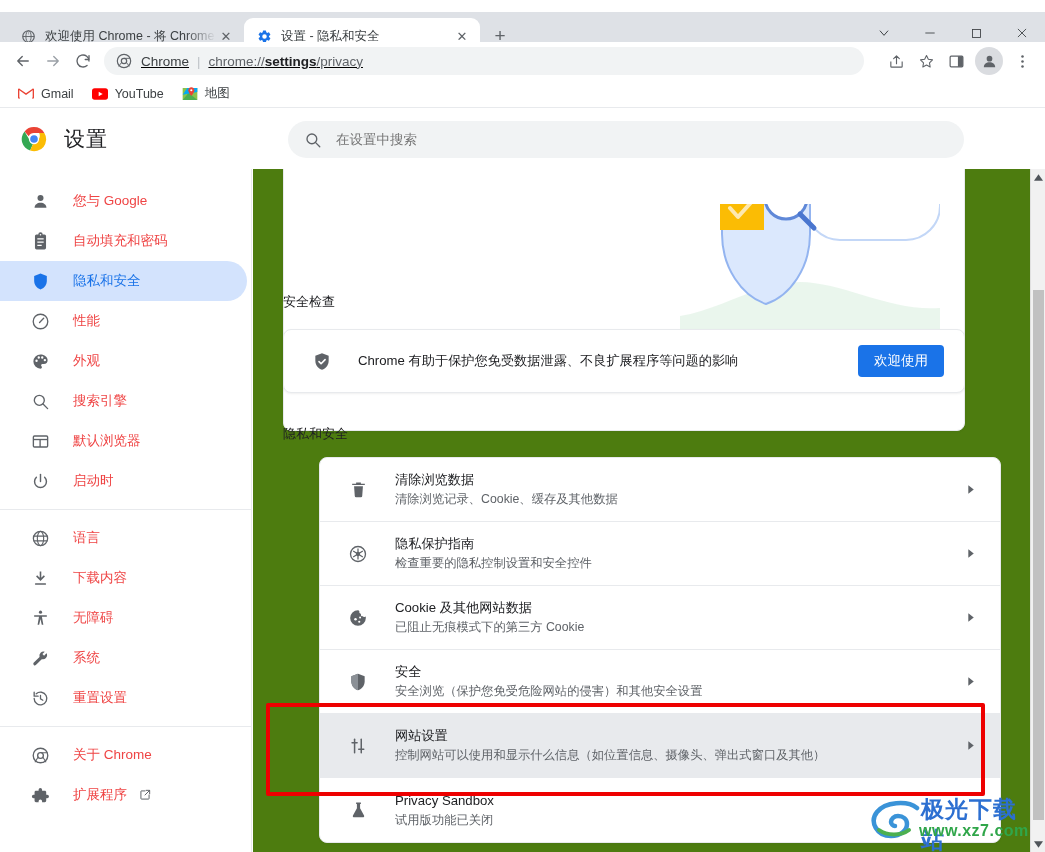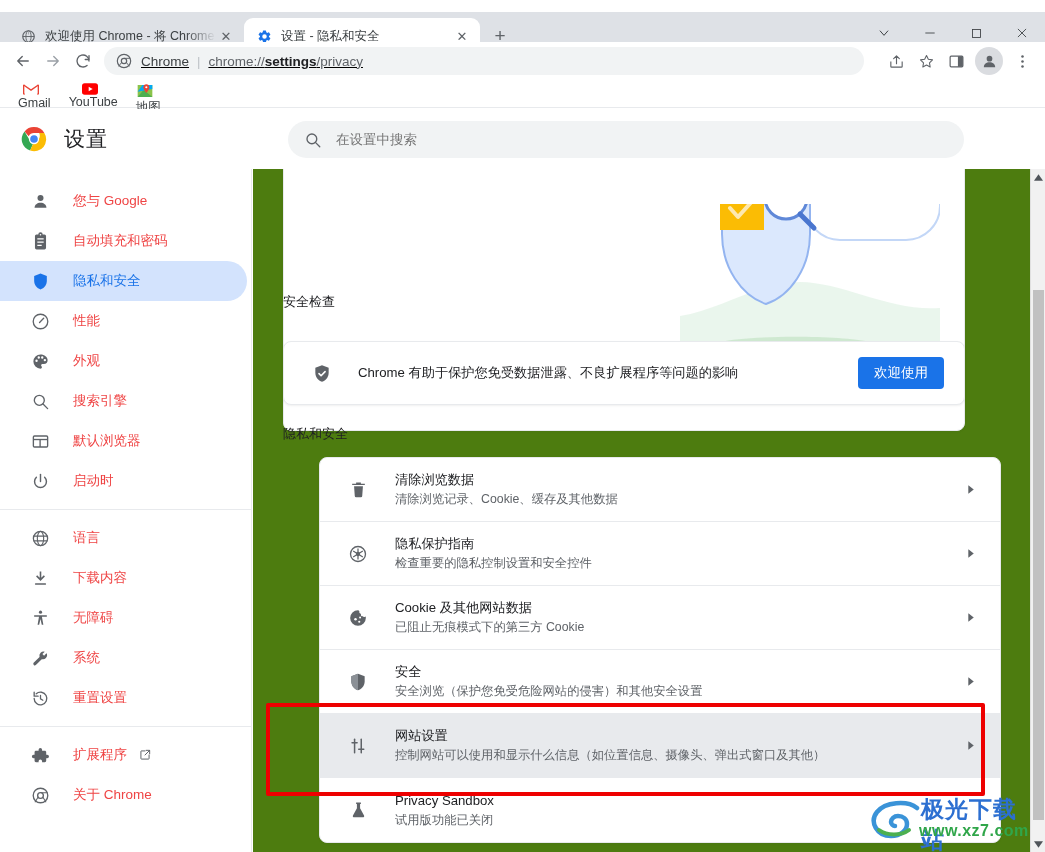--- a/index.html
+++ b/index.html
@@ -60,21 +60,21 @@
   .omni-url b { color:#202124; font-weight:700; }
   .tb-right { display:flex; align-items:center; margin-left:auto; }
   .avatar-btn { width:28px;height:28px;border-radius:50%;background:#dadce0;display:flex;align-items:center;justify-content:center;margin:0 4px;}
 
   
   .bookmarks {
     position:absolute; left:0; top:80px; width:1045px; height:28px;
     background:#ffffff; display:flex; align-items:center; padding-left:10px;
     border-bottom:1px solid #e8eaed;
   }
-  .bm { display:flex; align-items:center; height:22px; padding:0 8px; border-radius:4px; margin-right:2px;flex-direction:column; }
+  .bm { display:flex; align-items:center; height:22px; padding:0 8px; border-radius:4px; margin-right:2px; }
   .bm-ico { width:16px;height:16px;margin-right:7px;display:flex;align-items:center;justify-content:center;}
   .bm-label { font-size:12.5px; color:#3c4043; white-space:nowrap;}
 
   
   .settings-header {
     position:absolute; left:0; top:109px; width:1045px; height:60px;
     background:#ffffff; display:flex; align-items:center;
   }
   .chrome-logo { width:26px;height:26px;margin-left:21px; }
   .settings-title { font-size:21px; color:#202124; margin-left:17px; letter-spacing:1px;}
@@ -485,42 +485,42 @@
             <path d="M12 8v4.4l3 1.8" fill="none" stroke="#5f6368" stroke-width="1.6" stroke-linecap="round"></path>
           </svg>
       </span>
       <span class="side-label">重置设置</span>
     </div>
 
     <div class="side-divider"></div>
 
     <div class="side-item">
       <span class="side-ico">
+        <svg width="19" height="19" viewBox="0 0 24 24">
+            <circle cx="12" cy="12" r="9.2" fill="none" stroke="#5f6368" stroke-width="1.7"></circle>
+            <circle cx="12" cy="12" r="3.6" fill="none" stroke="#5f6368" stroke-width="1.7"></circle>
+            <path d="M12.5 8.4h8.4M9.2 13.6L5 20.5M14.9 13.8L19 20.4" stroke="#5f6368" stroke-width="1.3"></path>
+          </svg>
+      </span>
+      <span class="side-label">关于 Chrome</span>
+    </div>
+
+    <div class="side-item">
+      <span class="side-ico">
         <svg width="19" height="19" viewBox="0 0 24 24" fill="#5f6368">
             <path d="M20.5 11h-1.3V7.8c0-1-.8-1.8-1.8-1.8H14V4.7a2.2 2.2 0 10-4.4 0V6H6.3c-1 0-1.8.8-1.8 1.8V11H3.3a2.2 2.2 0 100 4.4h1.2v3.3c0 1 .8 1.8 1.8 1.8h3.3v-1.2a2.2 2.2 0 114.4 0v1.2h3.4c1 0 1.8-.8 1.8-1.8v-3.3h1.3a2.2 2.2 0 100-4.4z"></path>
           </svg>
       </span>
       <span class="side-label">扩展程序</span>
       <span class="side-ext">
         <svg width="14" height="14" viewBox="0 0 24 24">
             <path d="M6 5h6M5 6v12a1 1 0 001 1h12a1 1 0 001-1v-6" fill="none" stroke="#5f6368" stroke-width="1.7" stroke-linecap="round"></path>
             <path d="M14 4h6v6M20 4l-8 8" fill="none" stroke="#5f6368" stroke-width="1.7" stroke-linecap="round" stroke-linejoin="round"></path>
           </svg>
       </span>
-    </div>
-
-    <div class="side-item">
-      <span class="side-ico">
-        <svg width="19" height="19" viewBox="0 0 24 24">
-            <circle cx="12" cy="12" r="9.2" fill="none" stroke="#5f6368" stroke-width="1.7"></circle>
-            <circle cx="12" cy="12" r="3.6" fill="none" stroke="#5f6368" stroke-width="1.7"></circle>
-            <path d="M12.5 8.4h8.4M9.2 13.6L5 20.5M14.9 13.8L19 20.4" stroke="#5f6368" stroke-width="1.3"></path>
-          </svg>
-      </span>
-      <span class="side-label">关于 Chrome</span>
     </div>
   </div>
 
   <div class="content">
 
     <div class="promo">
       <svg class="promo-art" viewBox="0 0 260 160">
         <path d="M0 112c40-6 78-34 120-34s92 30 140 26v56H0z" fill="#e6f4ea" opacity="0.85"></path>
         <path d="M40 138c30-7 120-7 150 0-30 6-120 6-150 0z" fill="#c8e6c9" opacity="0.8"></path>
         <rect x="126" y="-38" width="134" height="74" rx="34" fill="none" stroke="#c3d7f7" stroke-width="2"></rect>
@@ -531,21 +531,21 @@
         <path d="M120 10l14 14" stroke="#4a76cf" stroke-width="5" stroke-linecap="round"></path>
       </svg>
       <div class="promo-btns">
         <button class="btn-primary">开始使用</button>
         <button class="btn-outline">不用了，谢谢</button>
       </div>
     </div>
 
     <div class="section-title" style="position:absolute; top:124px;">安全检查</div>
 
-    <div class="list-card" style="top:172px;">
+    <div class="list-card" style="top:160px;">
       <div class="safety-row">
         <span class="row-ico" style="margin-right:0">
           <svg width="21" height="21" viewBox="0 0 24 24" fill="#5f6368">
               <path d="M12 2L4 5.2v6c0 5 3.4 9.7 8 10.8 4.6-1.1 8-5.8 8-10.8v-6z"></path>
               <path d="M8.4 12.2l2.5 2.5 4.8-5" fill="none" stroke="#fff" stroke-width="1.9" stroke-linecap="round" stroke-linejoin="round"></path>
             </svg>
         </span>
         <span class="safety-text">Chrome 有助于保护您免受数据泄露、不良扩展程序等问题的影响</span>
         <button class="btn-primary">欢迎使用</button>
       </div>

